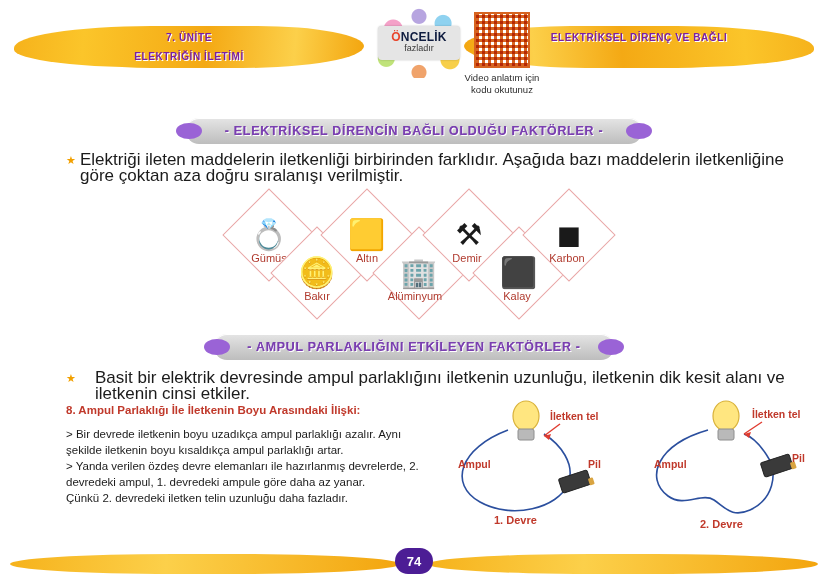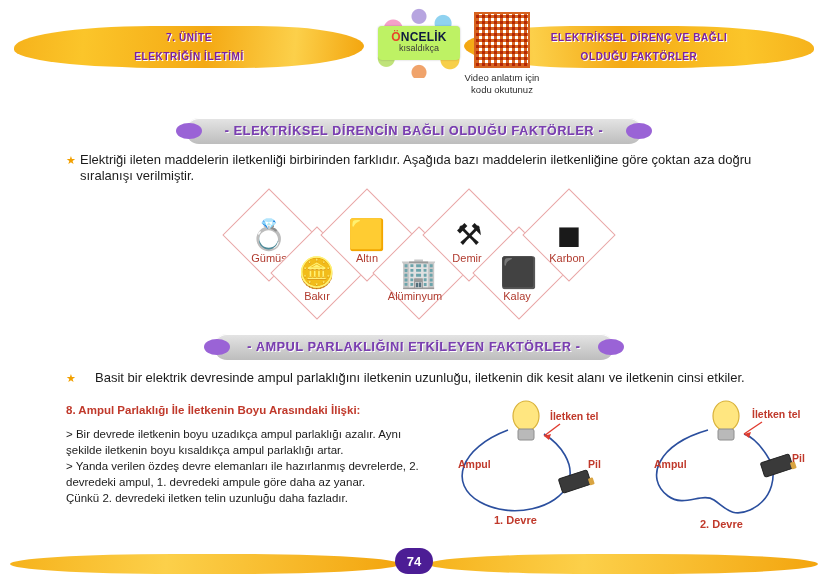--- a/index.html
+++ b/index.html
@@ -66,21 +66,21 @@
       radial-gradient(circle at 78% 22%, #8fd2f0 0 8px, transparent 9px),
       radial-gradient(circle at 12% 72%, #c0e37a 0 8px, transparent 9px),
       radial-gradient(circle at 86% 74%, #f7cf4a 0 9px, transparent 10px),
       radial-gradient(circle at 50% 12%, #b7a5e0 0 7px, transparent 8px),
       radial-gradient(circle at 50% 92%, #f0a36b 0 7px, transparent 8px);
   }
   .logo-card {
     position: absolute;
     left: 4px; top: 20px;
     width: 82px; height: 34px;
-    background: #bef264;
+    background: #e5e5e5;
     border-radius: 4px;
     box-shadow: 0 0 2px rgba(0,0,0,.25);
     text-align: center;
   }
   .logo-main {
     font-size: 12px; font-weight: bold; color: #0f1c3f;
     margin-top: 4px; letter-spacing: .2px;
   }
   .logo-main .o { color: #e8442a; }
   .logo-sub { font-size: 9px; color: #3a3a3a; margin-top: -1px; }
@@ -142,21 +142,21 @@
   #banner2 { left: 214px; top: 334px; width: 400px; }
 
   
   .star {
     color: #f2a000;
     font-size: 11px;
     position: absolute;
   }
   .para {
     position: absolute;
-    font-size: 13px;
+    font-size: 17px;
     line-height: 16px;
     color: #1b1b1b;
   }
   #star1 { left: 66px; top: 154px; }
   #para1 { left: 80px; top: 152px; width: 720px; }
   #star2 { left: 66px; top: 372px; }
   #para2 { left: 95px; top: 370px; width: 720px; }
 
   
   .materials { position: absolute; left: 222px; top: 196px; width: 400px; height: 118px; }
@@ -257,30 +257,29 @@
   <div class="brush brush-left"></div>
   <div class="brush brush-right"></div>
 
   <div class="unit-title">
     <div>7. ÜNİTE</div>
     <div>ELEKTRİĞİN İLETİMİ</div>
   </div>
 
   <div class="topic-title">
     <div>ELEKTRİKSEL DİRENÇ VE BAĞLI</div>
-    <div>OLDUĞU FAKTÖRLER</div>
   </div>
 
   <div class="logo-block">
     <div class="logo-burst"></div>
     <div class="logo-card">
       <div class="logo-main">
         <span class="o">Ö</span><span>NCELİK</span>
       </div>
-      <div class="logo-sub">kısaldıkça</div>
+      <div class="logo-sub">fazladır</div>
     </div>
   </div>
 
   <div class="qr"></div>
   <div class="qr-caption">
     <div>Video anlatım için</div>
     <div>kodu okutunuz</div>
   </div>
 </div>
 

